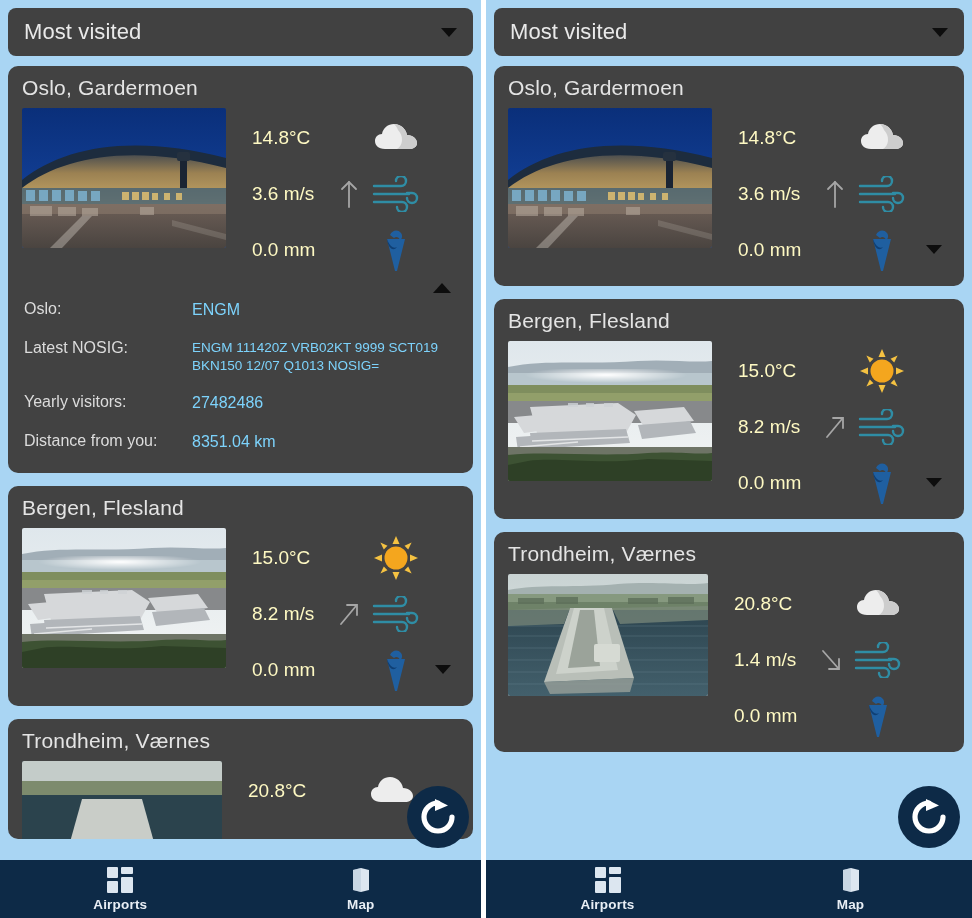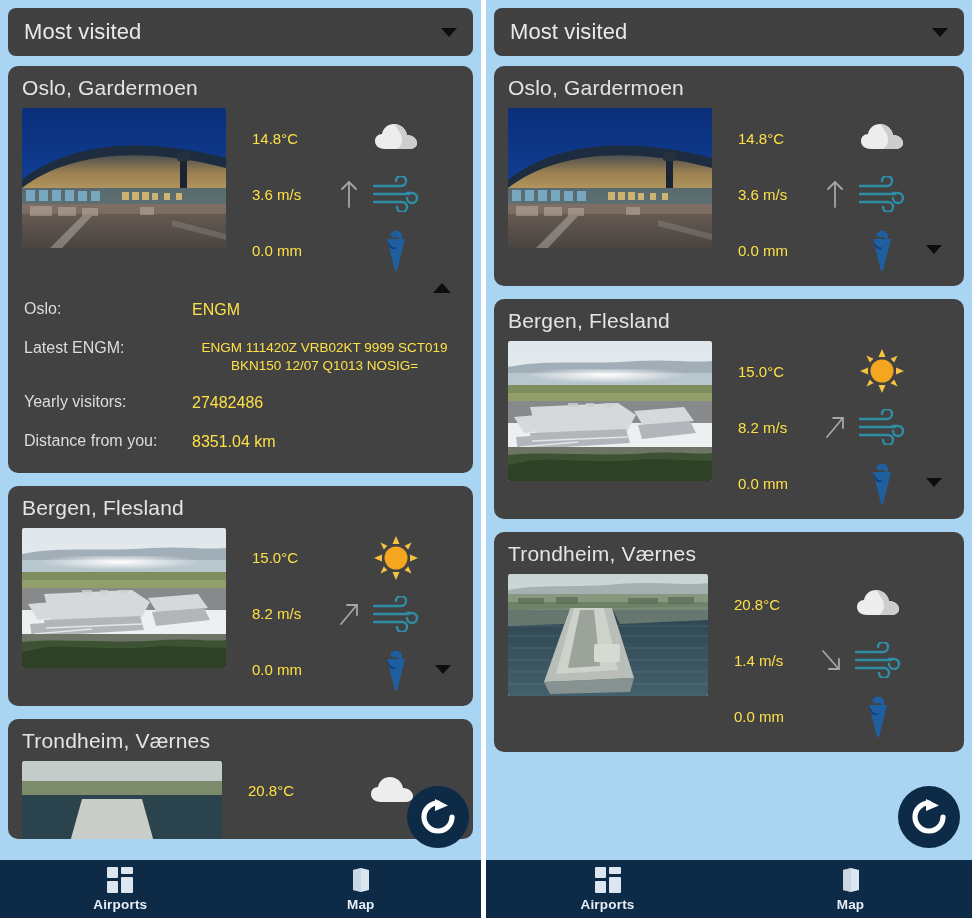--- a/index.html
+++ b/index.html
@@ -94,22 +94,22 @@
     flex-direction: column;
     padding-left: 26px;
     padding-top: 2px;
   }
   .metric-row {
     display: flex;
     align-items: center;
     height: 56px;
   }
   .metric-val {
-    color: #fde047;
-    font-size: 15px;
+    color: #fef9c3;
+    font-size: 19px;
     width: 76px;
     white-space: nowrap;
   }
   .metric-dir {
     width: 42px;
     display: flex;
     align-items: center;
     justify-content: center;
   }
   .metric-icon {
@@ -136,25 +136,25 @@
     margin-bottom: 18px;
   }
   .details-row:last-child { margin-bottom: 6px; }
   .details-key {
     color: #dcdcdc;
     font-size: 16px;
     width: 168px;
     flex: 0 0 168px;
   }
   .details-val {
-    color: #fde047;
+    color: #7dd3fc;
     font-size: 16px;
     line-height: 1.3;
   }
-  .details-val.metar { font-size: 13.5px; line-height: 1.35; text-align: center; }
+  .details-val.metar { font-size: 13.5px; line-height: 1.35; }
 
   
   .fab {
     position: absolute;
     right: 12px;
     bottom: 70px;
     width: 62px; height: 62px;
     border-radius: 50%;
     background: #0d2a47;
     display: flex;
@@ -307,21 +307,21 @@
         </div>
         <div class="card-toggle" style="bottom:auto;top:196px;">
           <span class="tri-up"></span>
         </div>
         <div class="details">
           <div class="details-row">
             <span class="details-key">Oslo:</span>
             <span class="details-val">ENGM</span>
           </div>
           <div class="details-row">
-            <span class="details-key">Latest ENGM:</span>
+            <span class="details-key">Latest NOSIG:</span>
             <span class="details-val metar">ENGM 111420Z VRB02KT 9999 SCT019 BKN150 12/07 Q1013 NOSIG=</span>
           </div>
           <div class="details-row">
             <span class="details-key">Yearly visitors:</span>
             <span class="details-val">27482486</span>
           </div>
           <div class="details-row">
             <span class="details-key">Distance from you:</span>
             <span class="details-val">8351.04 km</span>
           </div>

